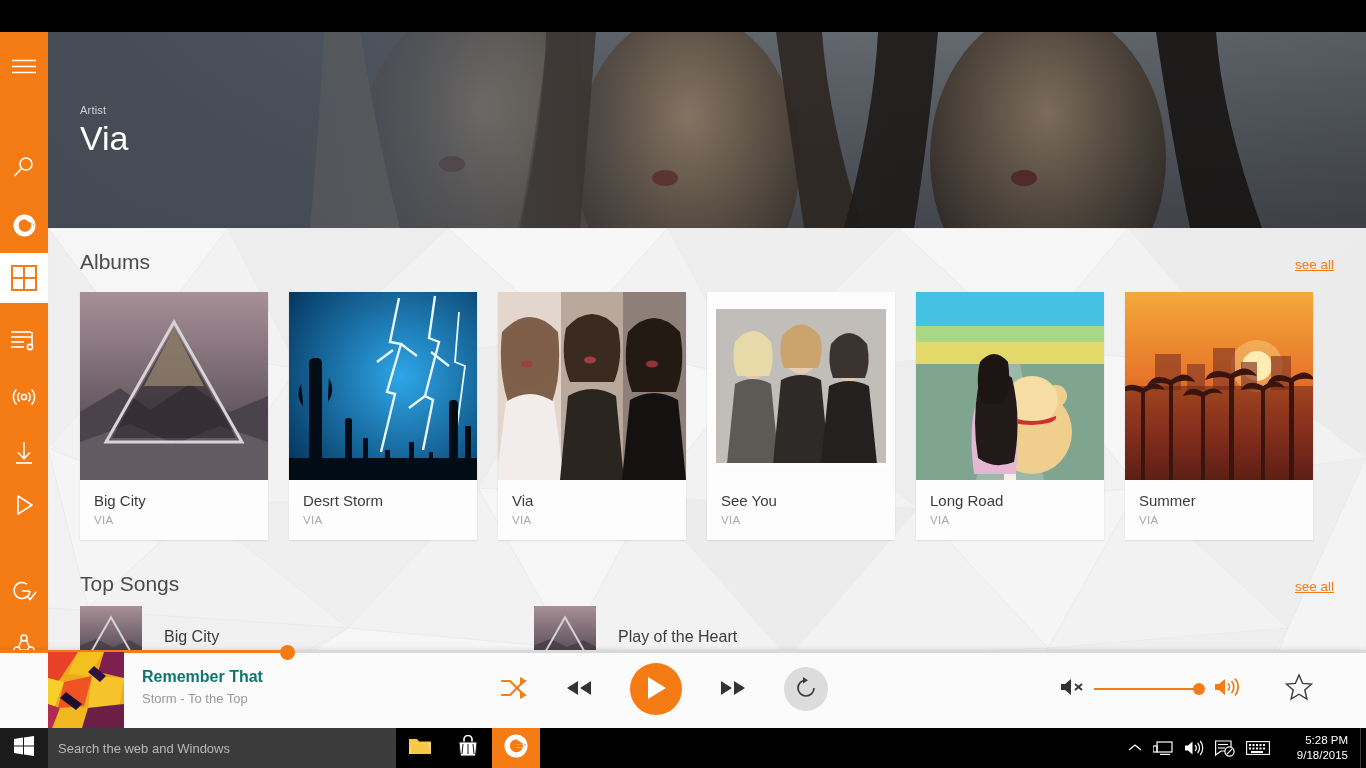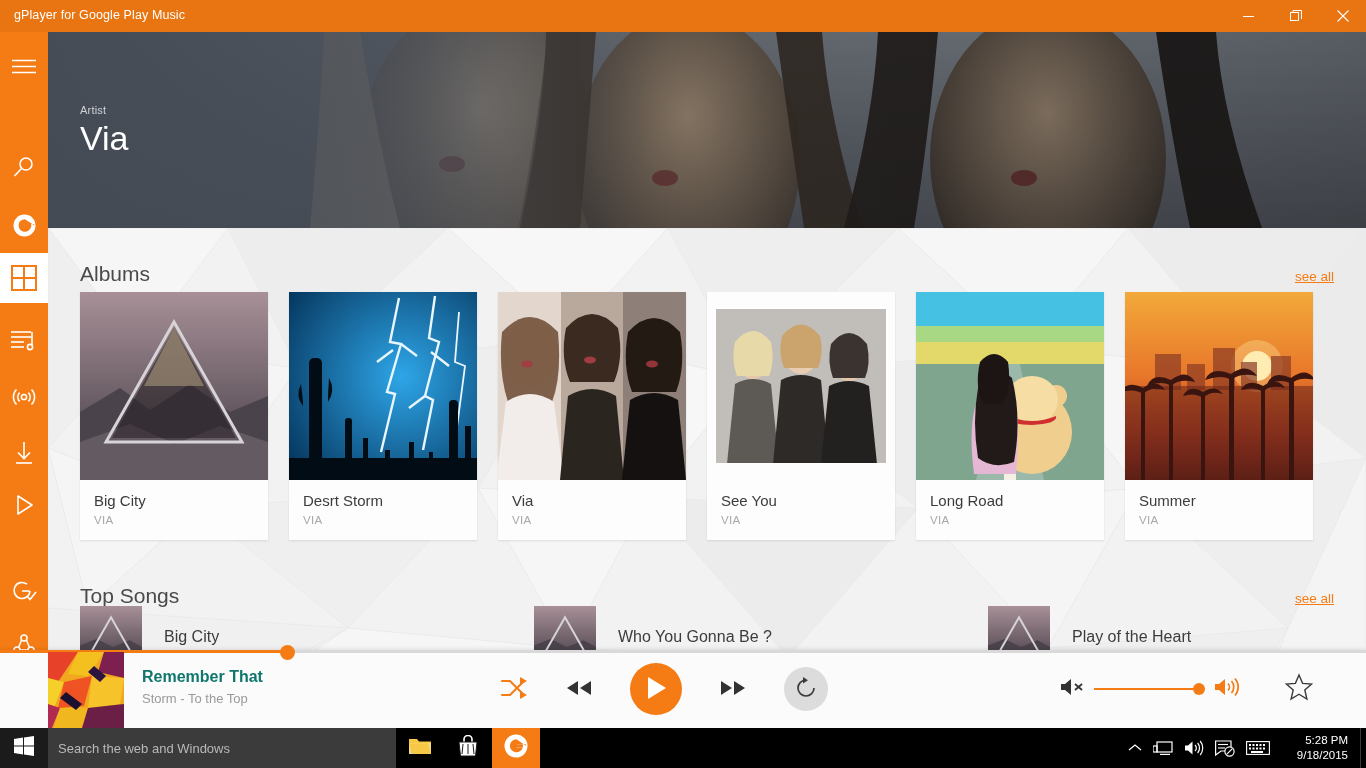--- a/index.html
+++ b/index.html
@@ -59,21 +59,21 @@
 
   
   .page {
     position: relative; width: 1318px; height: 500px;
     background: #f2f2f2;
   }
   .poly { position: absolute; inset: 0; }
 
   .section-head {
     position: absolute; left: 32px; right: 32px;
-    display: flex; align-items: baseline; justify-content: space-between; margin-top: 12px;
+    display: flex; align-items: baseline; justify-content: space-between;
   }
   .section-title { font-size: 21px; color: #4a4a4a; font-weight: 300; }
   .see-all { font-size: 13.5px; color: #f57c14; text-decoration: underline; cursor: pointer; }
 
   
   .albums { position: absolute; left: 32px; top: 64px; display: flex; gap: 21px; }
   .album { width: 188px; background: #fdfdfd; box-shadow: 0 1px 2px rgba(0,0,0,.10); cursor: pointer; }
   .album-art { width: 188px; height: 188px; overflow: hidden; position: relative; }
   .album-art svg { display: block; width: 188px; height: 188px; }
   .album-meta { padding: 12px 14px 14px 14px; }
@@ -143,42 +143,20 @@
     flex-direction: column; align-items: flex-end; justify-content: center; cursor: pointer;
   }
   .clock span { font-size: 11.5px; color: #fff; line-height: 15px; }
   .tb-edge { position: absolute; right: 0; top: 0; width: 6px; height: 40px; border-left: 1px solid #3a3a3a; }
 </style>
 </head>
 <body>
 
 <div class="app">
 
-  <div class="titlebar">
-    <div class="caption">gPlayer for Google Play Music</div>
-    <div class="wbtns">
-      <div class="wbtn">
-        <svg width="11" height="11" viewBox="0 0 11 11">
-            <line x1="0" y1="5.5" x2="11" y2="5.5" stroke="#fff" stroke-width="1"></line>
-          </svg>
-      </div>
-      <div class="wbtn">
-        <svg width="12" height="12" viewBox="0 0 12 12">
-          <rect x="0.5" y="2.5" width="8" height="8" fill="none" stroke="#fff" stroke-width="1"></rect>
-          <path d="M3 2.5 V0.5 H11.5 V9" fill="none" stroke="#fff" stroke-width="1"></path>
-        </svg>
-      </div>
-      <div class="wbtn">
-        <svg width="12" height="12" viewBox="0 0 12 12">
-          <line x1="0.5" y1="0.5" x2="11.5" y2="11.5" stroke="#fff" stroke-width="1.1"></line>
-          <line x1="11.5" y1="0.5" x2="0.5" y2="11.5" stroke="#fff" stroke-width="1.1"></line>
-        </svg>
-      </div>
-    </div>
-  </div>
 
   <div class="rail">
 
     <div class="rail-item" style="top:10px">
       <span>
         <svg width="24" height="16" viewBox="0 0 24 16">
           <line x1="0" y1="1.5" x2="24" y2="1.5" stroke="#fff" stroke-width="1.5"></line>
           <line x1="0" y1="7.5" x2="24" y2="7.5" stroke="#fff" stroke-width="1.5"></line>
           <line x1="0" y1="13.5" x2="24" y2="13.5" stroke="#fff" stroke-width="1.5"></line>
         </svg>
@@ -600,30 +578,20 @@
           <div class="song-title">Big City</div>
         </div>
         <div class="song">
           <div class="song-thumb">
             <svg viewBox="0 0 188 188">
               <rect width="188" height="188" fill="url(#st1)"></rect>
               <path d="M0 120 L50 100 L100 124 L150 104 L188 124 V188 H0 Z" fill="#4a434c"></path>
               <polygon points="94,34 160,150 28,150" fill="none" stroke="#d7d4d8" stroke-width="6"></polygon>
             </svg>
           </div>
-          <div class="song-title">Who You Gonna Be ?</div>
-        </div>
-        <div class="song">
-          <div class="song-thumb">
-            <svg viewBox="0 0 188 188">
-              <rect width="188" height="188" fill="url(#st1)"></rect>
-              <path d="M0 120 L50 100 L100 124 L150 104 L188 124 V188 H0 Z" fill="#4a434c"></path>
-              <polygon points="94,34 160,150 28,150" fill="none" stroke="#d7d4d8" stroke-width="6"></polygon>
-            </svg>
-          </div>
           <div class="song-title">Play of the Heart</div>
         </div>
       </div>
     </div>
   </div>
 
   <div class="player">
 
     <div class="progress-track">
       <div class="progress-fill"></div>

